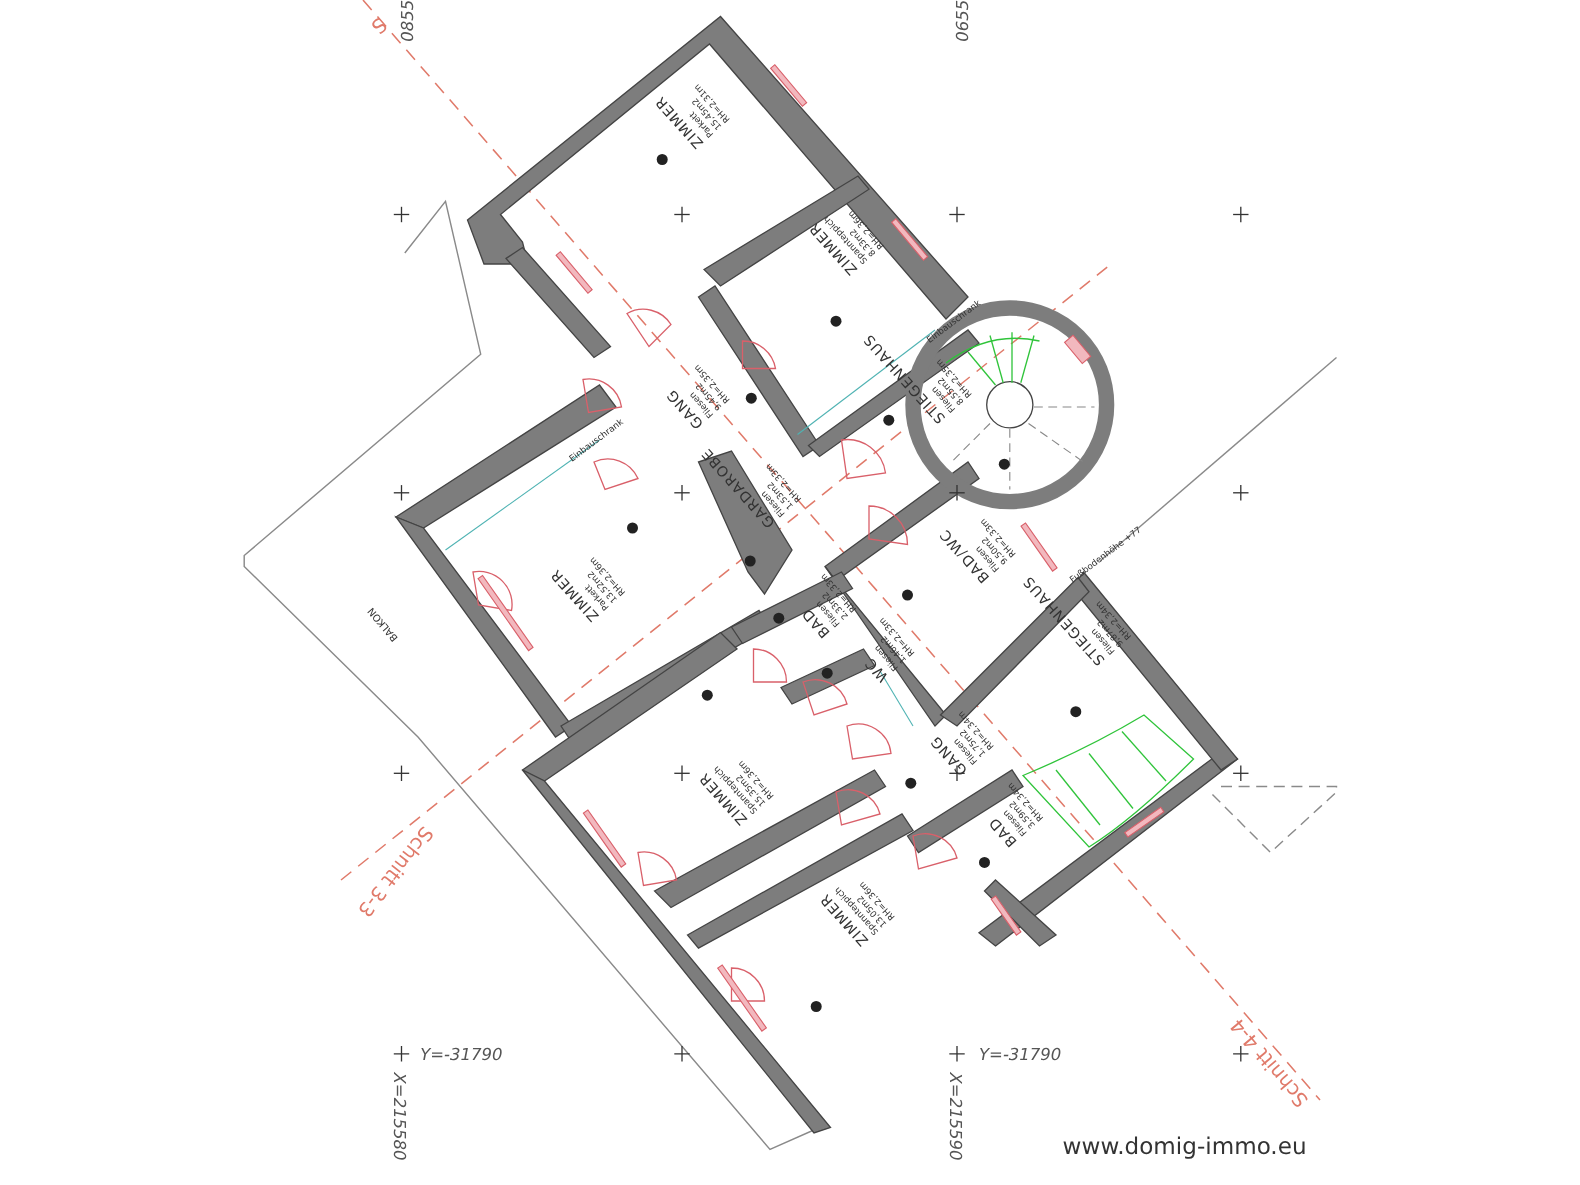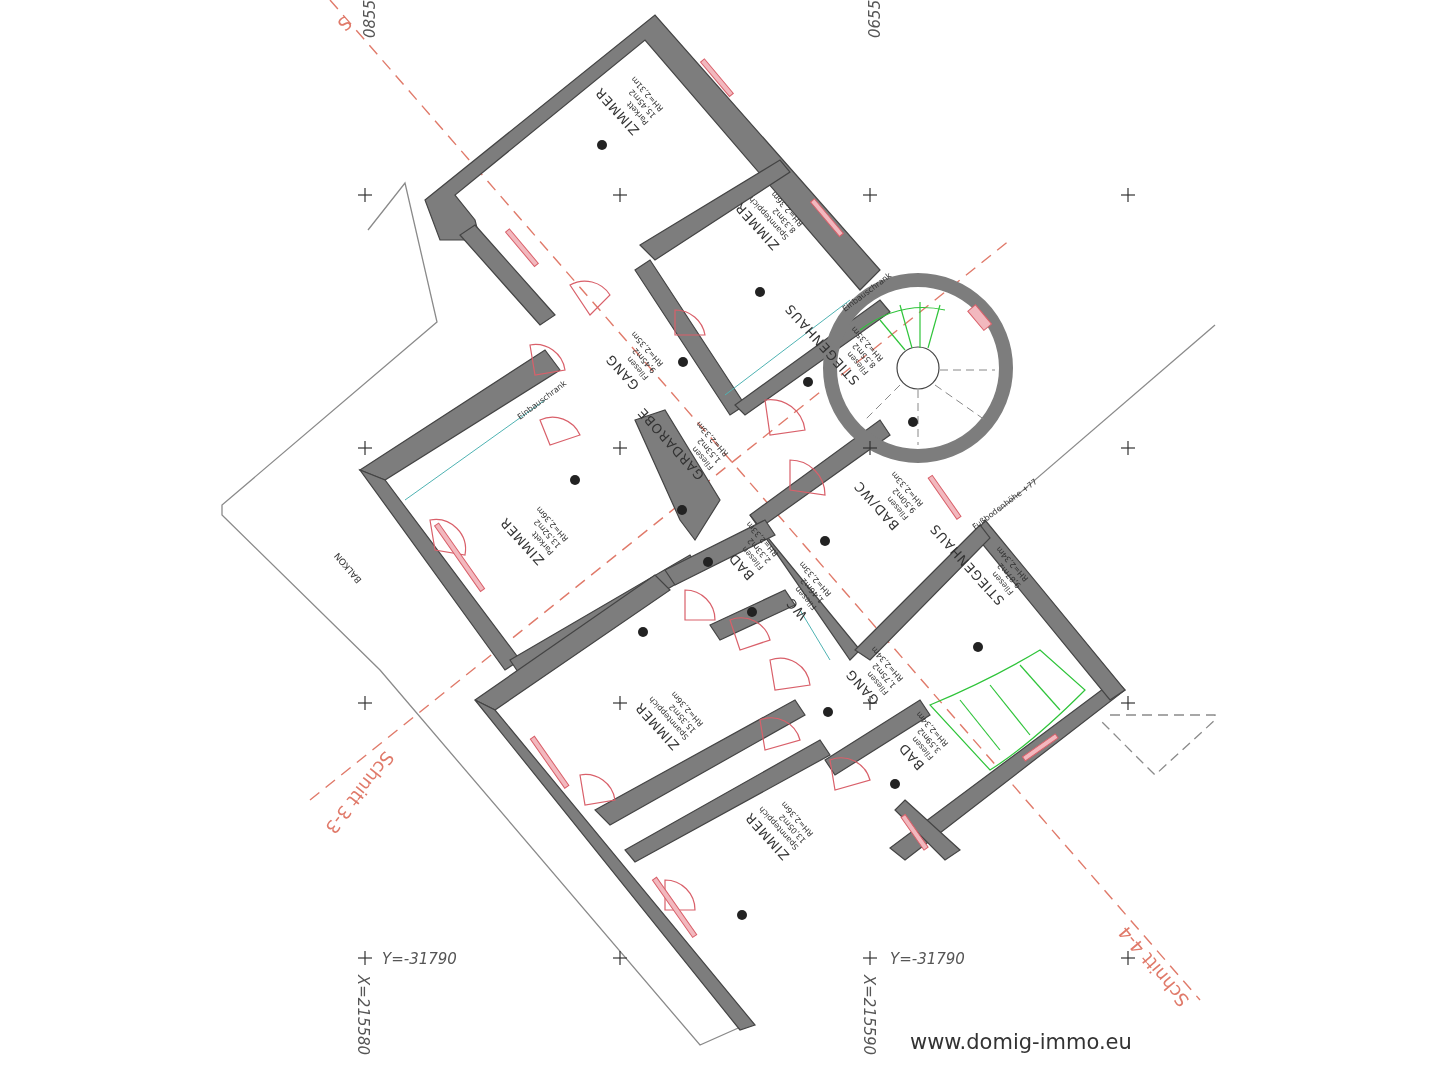--- a/index.html
+++ b/index.html
@@ -11,21 +11,21 @@
   .gridtext{font-family:"DejaVu Sans",sans-serif;font-style:italic;font-size:15px;fill:#555;}
   .sectext{font-family:"DejaVu Sans",sans-serif;font-size:18px;fill:#e07a6a;}
   .roomname{font-family:"DejaVu Sans",sans-serif;font-size:13px;fill:#333;letter-spacing:1px;}
   .roomsub{font-family:"DejaVu Sans",sans-serif;font-size:8px;fill:#333;}
   .door{fill:none;stroke:#d9606a;stroke-width:1.2;}
   .win{fill:#f2b8be;stroke:#d9606a;stroke-width:1;}
   .stair-g{stroke:#2fc43a;stroke-width:1.2;fill:none;}
   .stair-d{stroke:#888;stroke-width:1;stroke-dasharray:8 5;fill:none;}
   .cross{stroke:#333;stroke-width:1.2;}
   .teal{stroke:#4fb3b3;stroke-width:1;}
-  .watermark{position:absolute;left:910px;top:1030px;font-family:"DejaVu Sans",sans-serif;font-size:21px;color:#333;}
+  .watermark{position:absolute;left:966px;top:1030px;font-family:"DejaVu Sans",sans-serif;font-size:21px;color:#333;}
 </style>
 </head>
 <body>
 
 <div id="canvas">
 <svg width="1436" height="1077" viewBox="0 0 1436 1077">
 
   <line class="sect" x1="330" y1="0" x2="1200" y2="1000"></line>
   <line class="sect" x1="310" y1="800" x2="1010" y2="240"></line>
 

